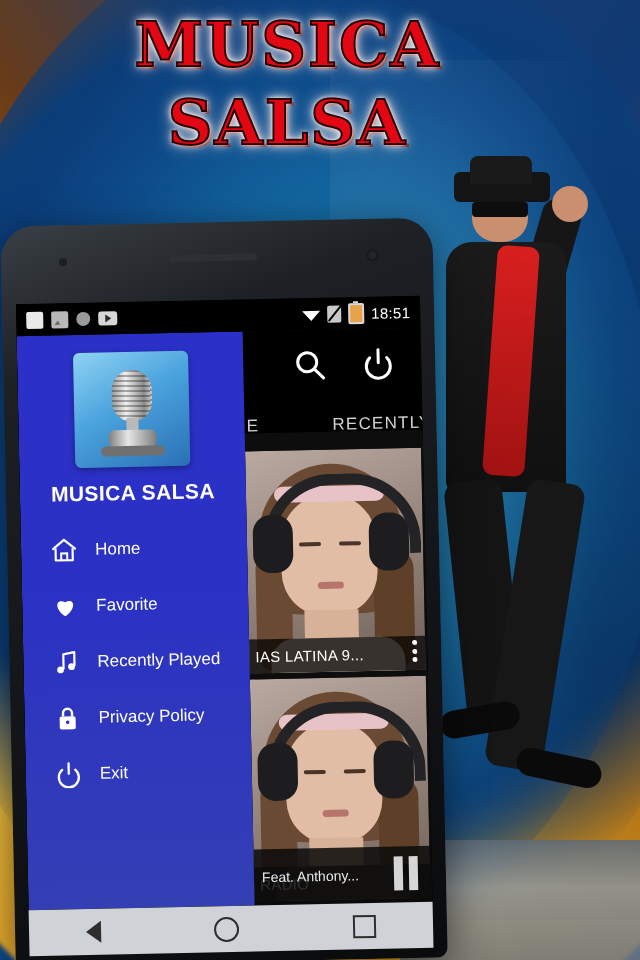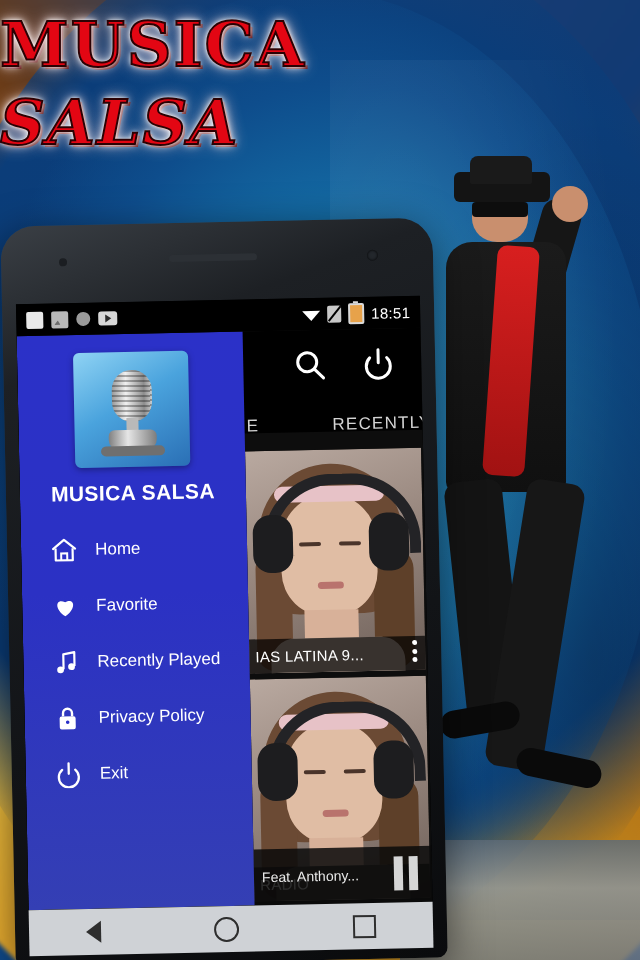--- a/index.html
+++ b/index.html
@@ -56,34 +56,34 @@
   .d-body{position:absolute;left:26px;top:92px;width:120px;height:250px;background:linear-gradient(#1b1b1b,#101010);border-radius:26px 20px 10px 10px;}
   .d-scarf{position:absolute;left:70px;top:96px;width:42px;height:230px;background:linear-gradient(#d81f1f,#a11212);border-radius:10px;transform:rotate(4deg);}
   .d-arm{position:absolute;left:108px;top:48px;width:40px;height:130px;background:#161616;border-radius:16px;transform:rotate(16deg);}
   .d-hand{position:absolute;left:132px;top:36px;width:36px;height:36px;background:#c98f6e;border-radius:50%;}
   .d-leg1{position:absolute;left:36px;top:330px;width:58px;height:250px;background:#141414;border-radius:14px;transform:rotate(-6deg);}
   .d-leg2{position:absolute;left:86px;top:330px;width:58px;height:290px;background:#171717;border-radius:14px;transform:rotate(9deg);}
   .d-shoe1{position:absolute;left:20px;top:556px;width:80px;height:28px;background:#0a0a0a;border-radius:14px;transform:rotate(-10deg);}
   .d-shoe2{position:absolute;left:96px;top:604px;width:86px;height:28px;background:#0a0a0a;border-radius:14px;transform:rotate(12deg);}
 
   
-  .title-wrap{position:absolute;left:0;top:14px;width:575px;text-align:left;z-index:30;}
+  .title-wrap{position:absolute;left:0;top:14px;width:575px;text-align:center;z-index:30;}
   .title-line{
     font-family:"DejaVu Serif", serif;
     font-weight:bold;
     color:#e30613;
     letter-spacing:2px;
     line-height:1.0;
     text-shadow:
       0 0 2px #fff, 0 0 4px #fff, 0 0 9px #ffffff, 0 0 16px #ffd9d9,
       3px 3px 0 #5a0306;
     -webkit-text-stroke:2px #2b0204;
   }
   .title-1{font-size:62px;}
-  .title-2{font-size:62px;margin-top:16px;font-style:italic;}
+  .title-2{font-size:62px;margin-top:16px;}
 
   
   .phone{
     position:absolute;left:8px;top:222px;width:432px;height:740px;
     background:linear-gradient(160deg,#3a3f45 0%,#1d2024 18%,#121417 60%,#0a0b0d 100%);
     border-radius:34px 34px 10px 10px;
     box-shadow:0 10px 40px rgba(0,0,0,.55);
     transform:rotate(-1.2deg);
     z-index:20;
     overflow:hidden;

